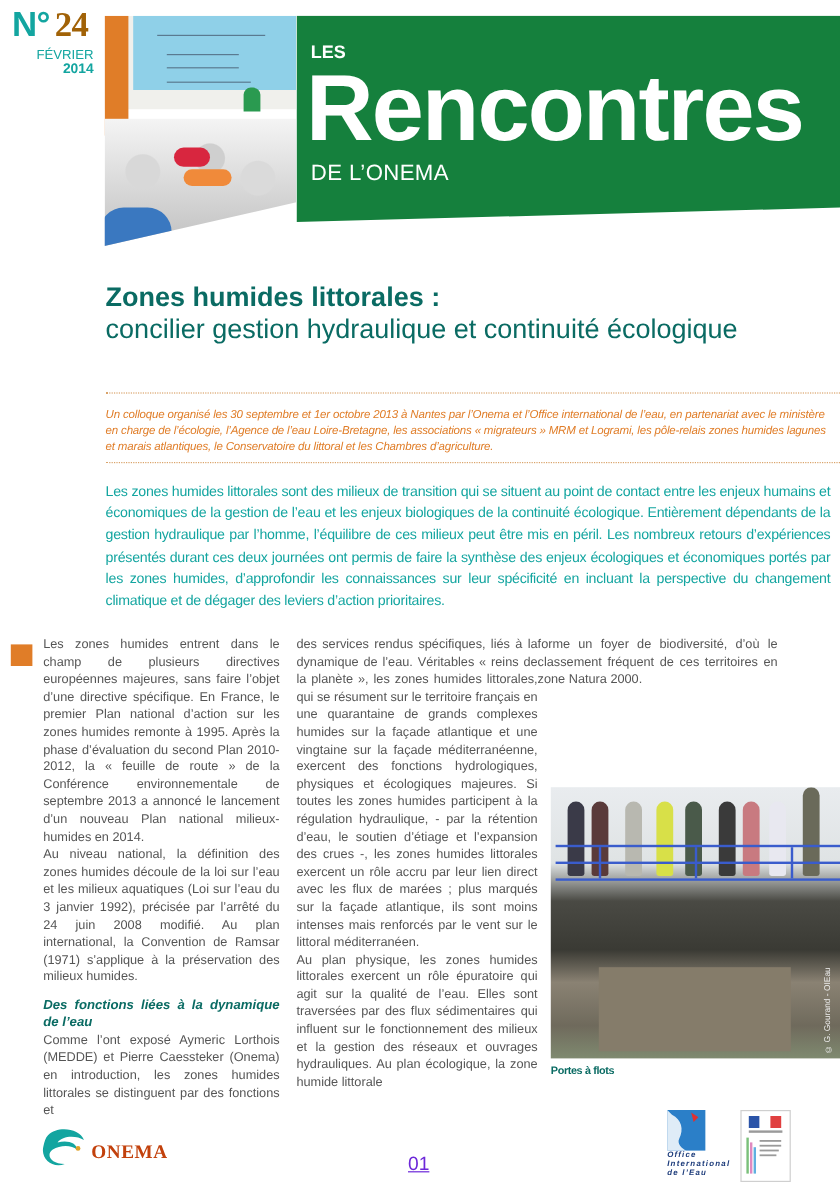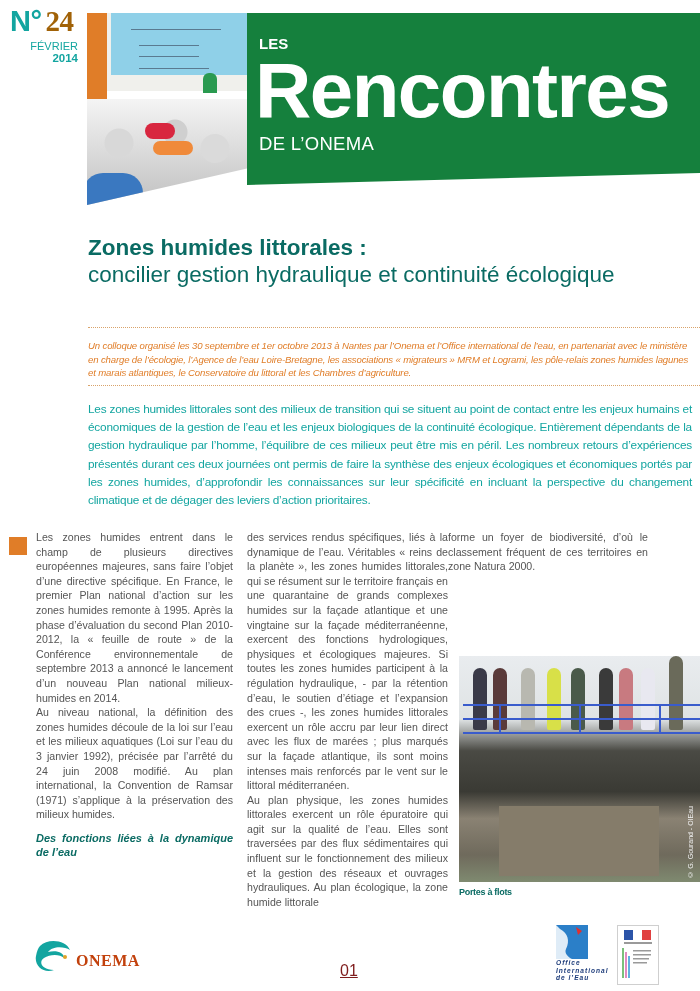--- a/index.html
+++ b/index.html
@@ -61,21 +61,21 @@
   .photo .post { position:absolute; width:2px; top:50px; height:26px; background:#3a5ccc; }
   .photo .person { position:absolute; top:12px; width:14px; height:62px; border-radius:7px 7px 2px 2px; }
   .photo .wall { position:absolute; left:40px; top:150px; width:160px; height:70px; background:#857c6a; }
   .photo .credit { position:absolute; right:6px; top:150px; color:#f0f0f0; font-size:7px; writing-mode:vertical-rl; transform:rotate(180deg); }
 
   .caption { left:459px; top:887px; color:#0a6b63; font-weight:bold; font-size:9px; letter-spacing:-0.3px; }
 
   
   .onema-logo { left:34px; top:940px; width:40px; height:34px; }
   .onema-text { left:76px; top:952px; color:#c2410c; font-family:"Liberation Serif", serif; font-size:16px; font-weight:bold; letter-spacing:0.5px; }
-  .pagenum { left:340px; top:962px; color:#7f1d1d; font-size:16px;text-decoration:underline; }
+  .pagenum { left:340px; top:962px; color:#6d28d9; font-size:16px;text-decoration:underline; }
   .oie-logo { left:556px; top:925px; width:32px; height:34px; }
   .oie-text { left:556px; top:959px; color:#1c3b7a; font-size:6.6px; font-weight:bold; font-style:italic; line-height:7.5px; letter-spacing:1px; }
   .min-logo { left:617px; top:925px; width:40px; height:58px; border:1px solid #cfcfcf; background:#fff; }
 </style>
 </head>
 <body>
 
 <div class="abs issue">
   <span class="no">N°</span><span class="num">24</span>
 </div>
@@ -116,20 +116,21 @@
 <div class="abs dotted" style="top:385px;"></div>
 
 <div class="abs chapo">Les zones humides littorales sont des milieux de transition qui se situent au point de contact entre les enjeux humains et économiques de la gestion de l’eau et les enjeux biologiques de la continuité écologique. Entièrement dépendants de la gestion hydraulique par l’homme, l’équilibre de ces milieux peut être mis en péril. Les nombreux retours d’expériences présentés durant ces deux journées ont permis de faire la synthèse des enjeux écologiques et économiques portés par les zones humides, d’approfondir les connaissances sur leur spécificité en incluant la perspective du changement climatique et de dégager des leviers d’action prioritaires.</div>
 
 <div class="abs marker"></div>
 
 <div class="abs col col1">
   <p>Les zones humides entrent dans le champ de plusieurs directives européennes majeures, sans faire l’objet d’une directive spécifique. En France, le premier Plan national d’action sur les zones humides remonte à 1995. Après la phase d’évaluation du second Plan 2010-2012, la « feuille de route » de la Conférence environnementale de septembre 2013 a annoncé le lancement d’un nouveau Plan national milieux-humides en 2014.</p>
   <p>Au niveau national, la définition des zones humides découle de la loi sur l’eau et les milieux aquatiques (Loi sur l’eau du 3 janvier 1992), précisée par l’arrêté du 24 juin 2008 modifié. Au plan international, la Convention de Ramsar (1971) s’applique à la préservation des milieux humides.</p>
   <p class="subhead">Des fonctions liées  à la dynamique de l’eau</p>
+  <p>Comme l’ont exposé Aymeric Lorthois (MEDDE) et Pierre Caessteker (Onema) en introduction, les zones humides littorales se distinguent par des fonctions et</p>
 </div>
 
 <div class="abs col col2">
   <p>des services rendus spécifiques, liés à la dynamique de l’eau. Véritables « reins de la planète », les zones humides littorales, qui se résument sur le territoire français en une quarantaine de grands complexes humides sur la façade atlantique et une vingtaine sur la façade méditerranéenne, exercent des fonctions hydrologiques, physiques et écologiques majeures. Si toutes les zones humides participent à la régulation hydraulique, - par la rétention d’eau, le soutien d’étiage et l’expansion des crues -, les zones humides littorales exercent un rôle accru par leur lien direct avec les flux de marées ; plus marqués sur la façade atlantique, ils sont moins intenses mais renforcés par le vent sur le littoral méditerranéen.</p>
   <p>Au plan physique, les zones humides littorales exercent un rôle épuratoire qui agit sur la qualité de l’eau. Elles sont traversées par des flux sédimentaires qui influent sur le fonctionnement des milieux et la gestion des réseaux et ouvrages hydrauliques. Au plan écologique, la zone humide littorale</p>
 </div>
 
 <div class="abs col col3">
   <p>forme un foyer de biodiversité, d’où le classement fréquent de ces territoires en zone Natura 2000.</p>
 </div>

